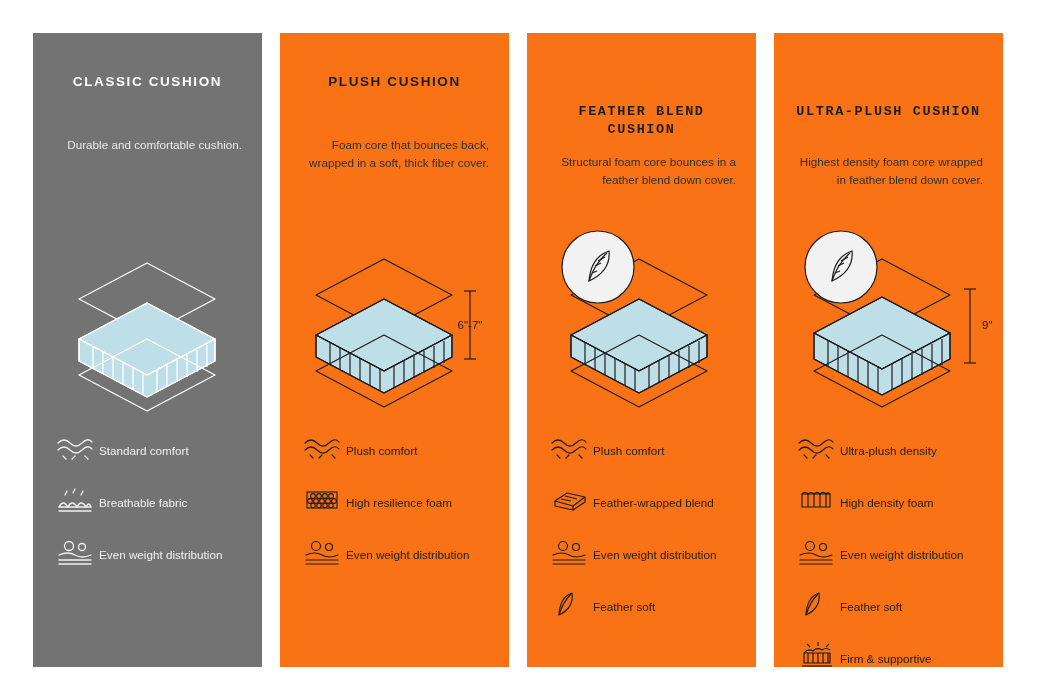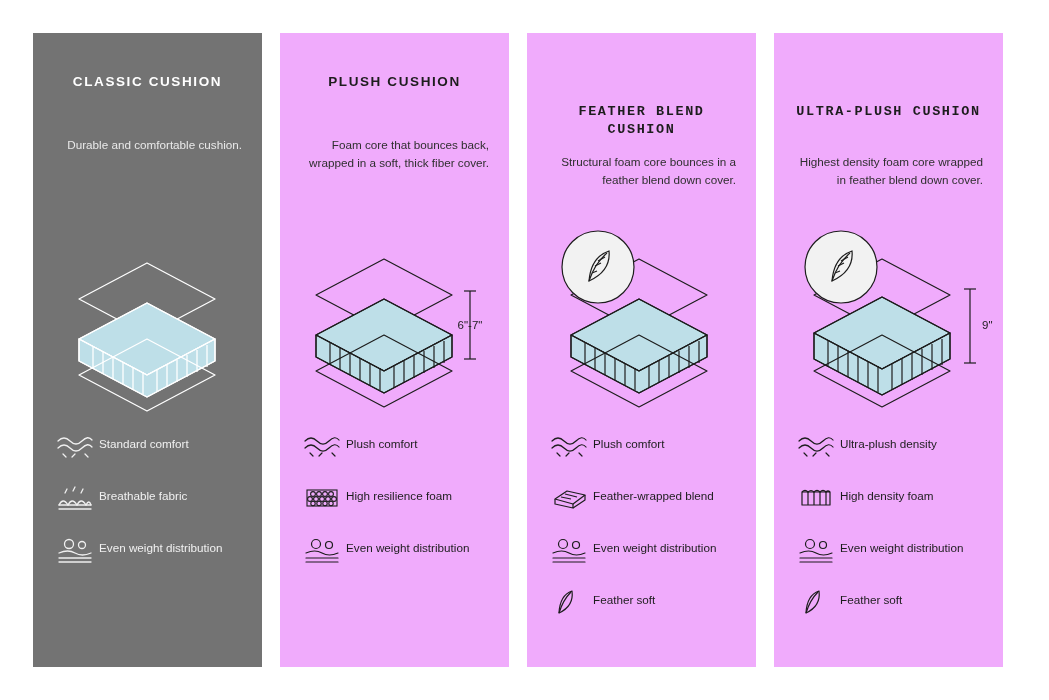--- a/index.html
+++ b/index.html
@@ -25,21 +25,21 @@
     top: 33px;
     width: 984px;
     height: 634px;
     display: flex;
     gap: 18px;
   }
   .card {
     position: relative;
     width: 229px;
     height: 634px;
-    background: #f0abfc;
+    background: #f97316;
     box-sizing: border-box;
     overflow: hidden;
   }
   .card.dark {
     background: #737373;
   }
   .card-title {
     position: absolute;
     left: 14px;
     right: 14px;
@@ -88,21 +88,21 @@
 
   
   .features {
     position: absolute;
     left: 22px;
     right: 12px;
     top: 398px;
   }
   .feature {
     display: flex;
-    align-items: flex-start;
+    align-items: center;
     margin-bottom: 18px;
     min-height: 34px;
   }
   .feature .ficon {
     width: 44px;
     flex: 0 0 44px;
     height: 30px;
     display: flex;
     align-items: center;
     justify-content: flex-start;
@@ -440,17 +440,29 @@
         </div>
         <div class="feature">
           <span class="ficon">
             <svg width="40" height="30" viewBox="0 0 40 30" fill="none" stroke="#1d1d1d" stroke-width="1.2" stroke-linejoin="round">
               <path d="M10 26 q1 -18 13 -22 q2 15 -13 22 Z"></path>
               <path d="M22 5 q-8 8 -12 21"></path>
             </svg>
           </span>
           <span class="flabel">Feather soft</span>
         </div>
+        <div class="feature">
+          <span class="ficon">
+            <svg width="40" height="30" viewBox="0 0 40 30" fill="none" stroke="#1d1d1d" stroke-width="1.2" stroke-linejoin="round">
+              <path d="M8 12 h26 v10 h-26 Z"></path>
+              <path d="M8 12 q4 -5 9 -2 q4 -4 9 -1 q4 -3 8 0"></path>
+              <path d="M12 12 v10 M17 12 v10 M22 12 v10 M27 12 v10 M32 12 v10"></path>
+              <path d="M6 25 h30"></path>
+              <path d="M14 6 l-3 -3 M22 5 l0 -4 M30 6 l3 -3"></path>
+            </svg>
+          </span>
+          <span class="flabel">Firm &amp; supportive</span>
+        </div>
       </div>
     </div>
 
   </div>
 </div>
 
 </body></html>

